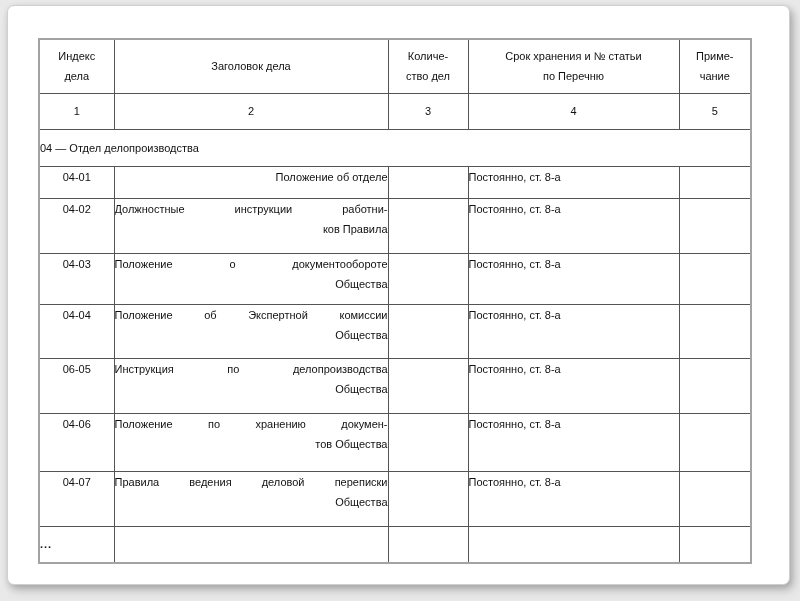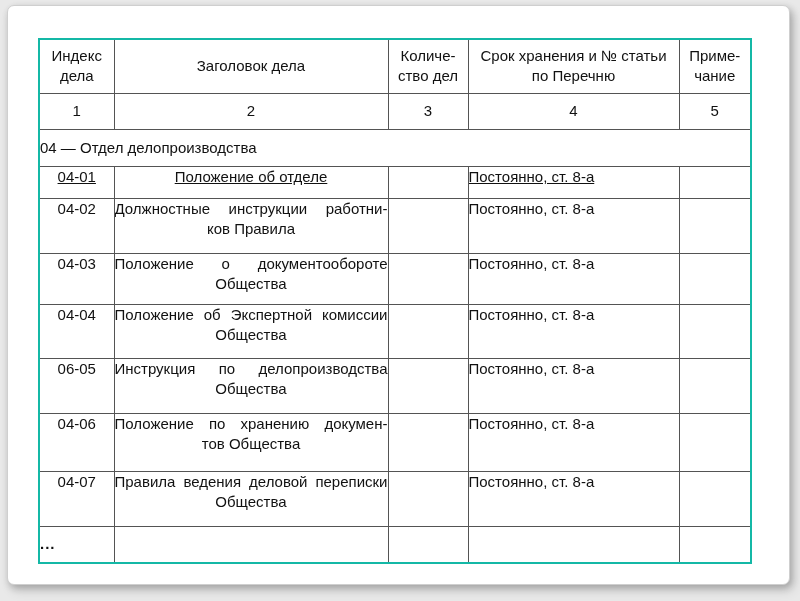--- a/index.html
+++ b/index.html
@@ -23,34 +23,34 @@
     border-radius: 7px;
     box-shadow: 2px 3px 7px rgba(0,0,0,0.22), 4px 6px 12px rgba(0,0,0,0.12);
   }
   table.doc {
     position: absolute;
     left: 30px;
     top: 32px;
     width: 712px;
     table-layout: fixed;
     border-collapse: collapse;
-    border: 2px solid #14b8a6;
-    font-size: 15px;
+    border: 2px solid #a3a3a3;
+    font-size: 11px;
     line-height: 20px;
   }
   table.doc td {
     border: 1px solid #545454;
     padding: 0;
     overflow: hidden;
   }
   
   .rh-head { height: 54px; }
   .rh-num  { height: 36px; }
   .rh-sec  { height: 37px; }
-  .rh-32 { height: 32px; text-decoration: underline; }
+  .rh-32 { height: 32px; }
   .rh-51 { height: 51px; }
   .rh-54 { height: 54px; }
   .rh-55 { height: 55px; }
   .rh-58 { height: 58px; }
   .rh-37 { height: 37px; }
   
   .th {
     text-align: center;
     vertical-align: middle;
     padding: 4px 2px;
@@ -68,21 +68,21 @@
   }
   
   .c-index {
     text-align: center;
     vertical-align: top;
     padding-top: 7px;
   }
   .c-title {
     vertical-align: top;
     padding: 7px 8px 6px 9px;
-    text-align: center;
+    text-align: right;
   }
   .c-count { vertical-align: top; }
   .c-storage {
     vertical-align: top;
     padding: 7px 6px 6px 11px;
     text-align: left;
     white-space: nowrap;
   }
   .c-note { vertical-align: top; }
   .tl { display: block; white-space: nowrap; }

